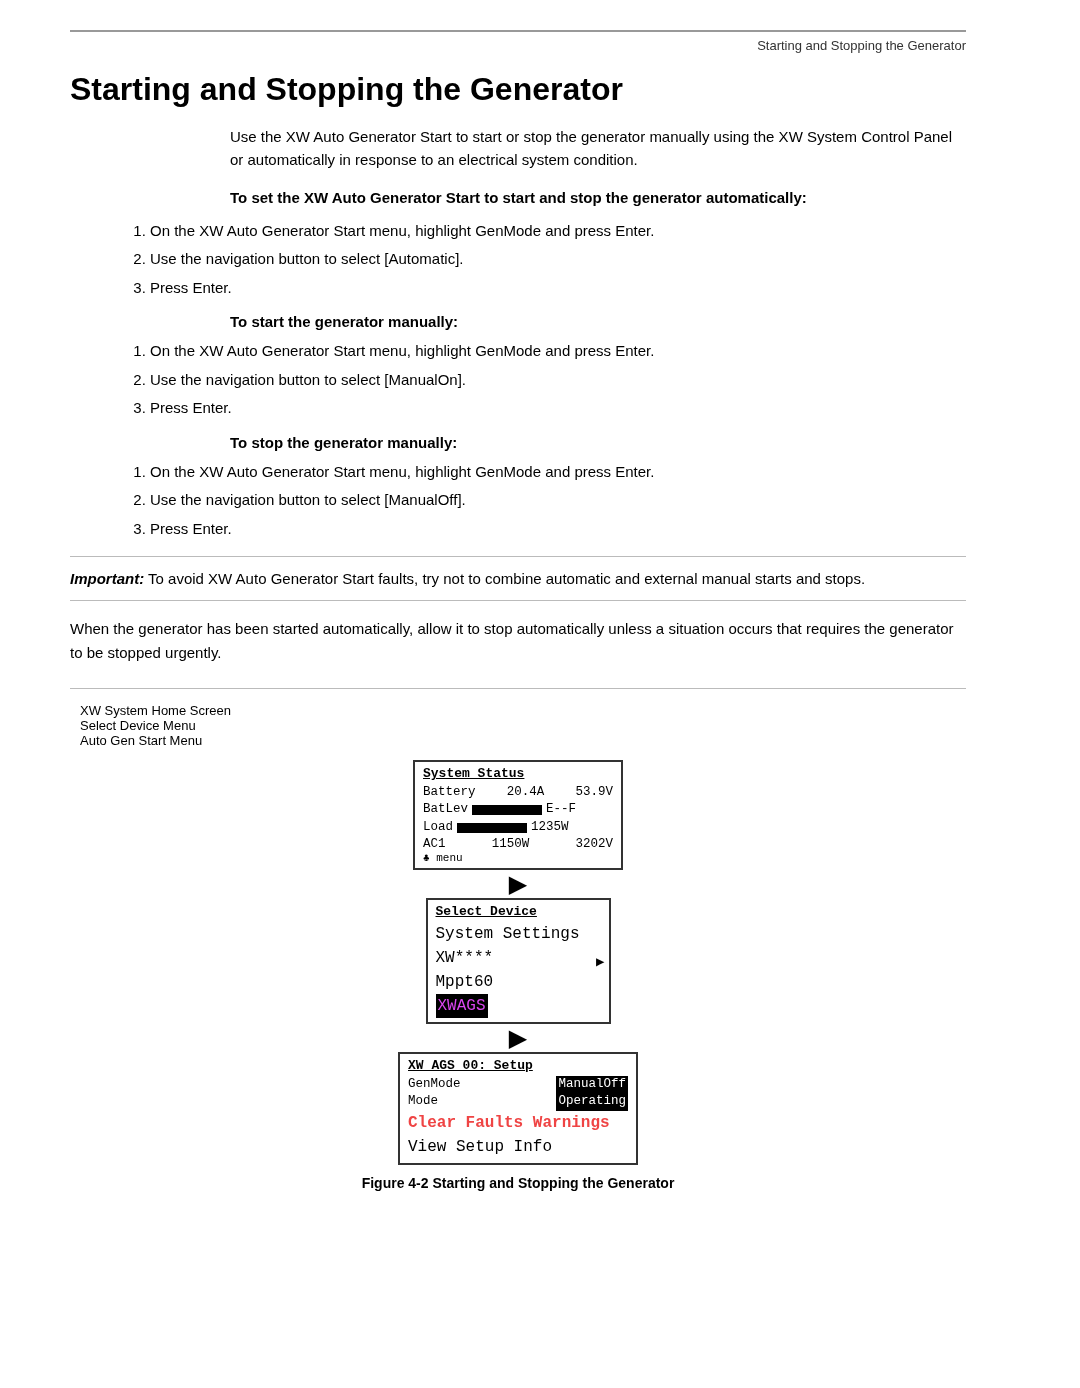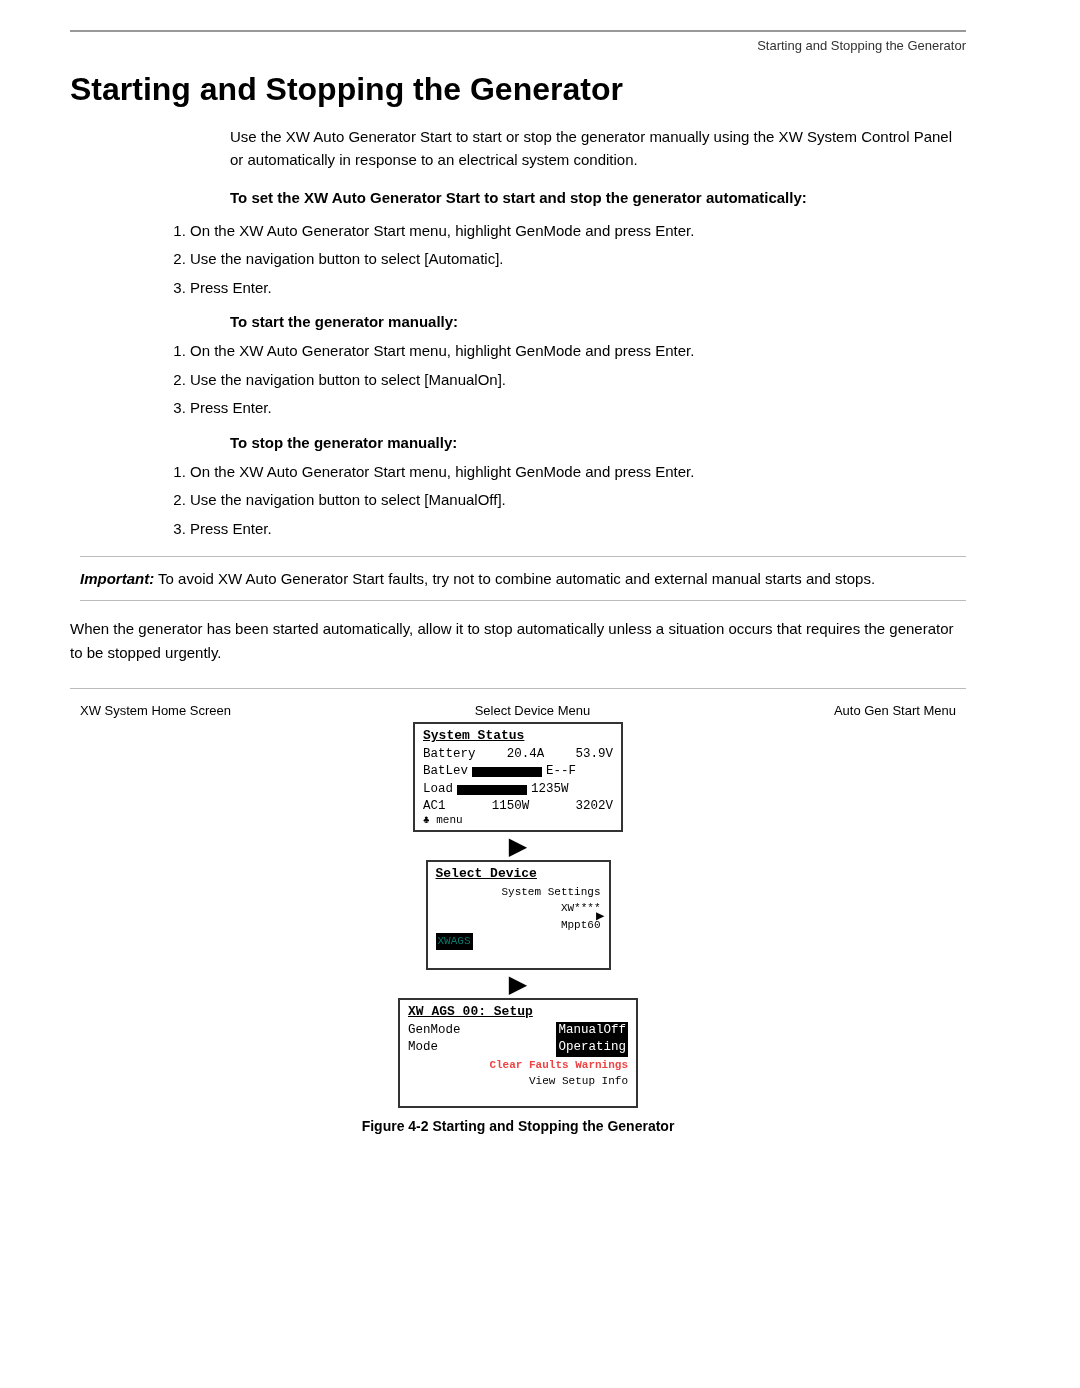--- a/index.html
+++ b/index.html
@@ -48,56 +48,56 @@
       font-weight: bold;
     }
     .section-heading {
       margin-left: 160px;
       margin-bottom: 10px;
       margin-top: 14px;
       font-size: 15px;
       font-weight: bold;
     }
     .numbered-list {
-      margin-left: 120px;
+      margin-left: 80px;
       margin-bottom: 10px;
     }
     .numbered-list li {
       margin-bottom: 6px;
       font-size: 15px;
       line-height: 1.5;
     }
     .important-box {
       border-top: 1px solid #bbb;
       border-bottom: 1px solid #bbb;
-      margin: 16px 0 16px 10px;
+      margin: 16px 0 16px 0;
       padding: 10px 0;
       font-size: 15px;
       line-height: 1.55;
     }
     .important-box .important-label {
       font-weight: bold;
       font-style: italic;
     }
     .body-para {
       margin-bottom: 14px;
       font-size: 15px;
       line-height: 1.55;
     }
     .figure-section {
       margin-top: 24px;
       border-top: 1px solid #bbb;
       padding-top: 14px;
     }
     .figure-labels {
       display: flex;
-      flex-direction: row;
+      flex-direction: column;
       justify-content: space-between;
       font-size: 13px;
-      margin-bottom: 4px;
+      margin-bottom: 12px;
       padding: 0 10px;
     }
     .figure-screens {
       display: flex;
       flex-direction: column;
       align-items: center;
       gap: 0px;
       margin-top: 2px;
     }
     .screen-box {
@@ -152,27 +152,26 @@
     }
     .arrow-box {
       display: flex;
       align-items: center;
       justify-content: center;
       font-size: 24px;
       padding: 0 10px;
       color: #000;
     }
     .screen-item {
-      font-size: 11px;
+      font-size: 16px;
       line-height: 1.5;
-      text-align: right;
     }
     .screen-item.selected {
       background: #000;
-      color: #0f766e;
+      color: #d946ef;
       display: inline-block;
       padding: 0 2px;
     }
     .screen-item.highlight {
       font-weight: bold;
       color: #ef4444;
     }
     .menu-bottom {
       position: absolute;
       bottom: 4px;

